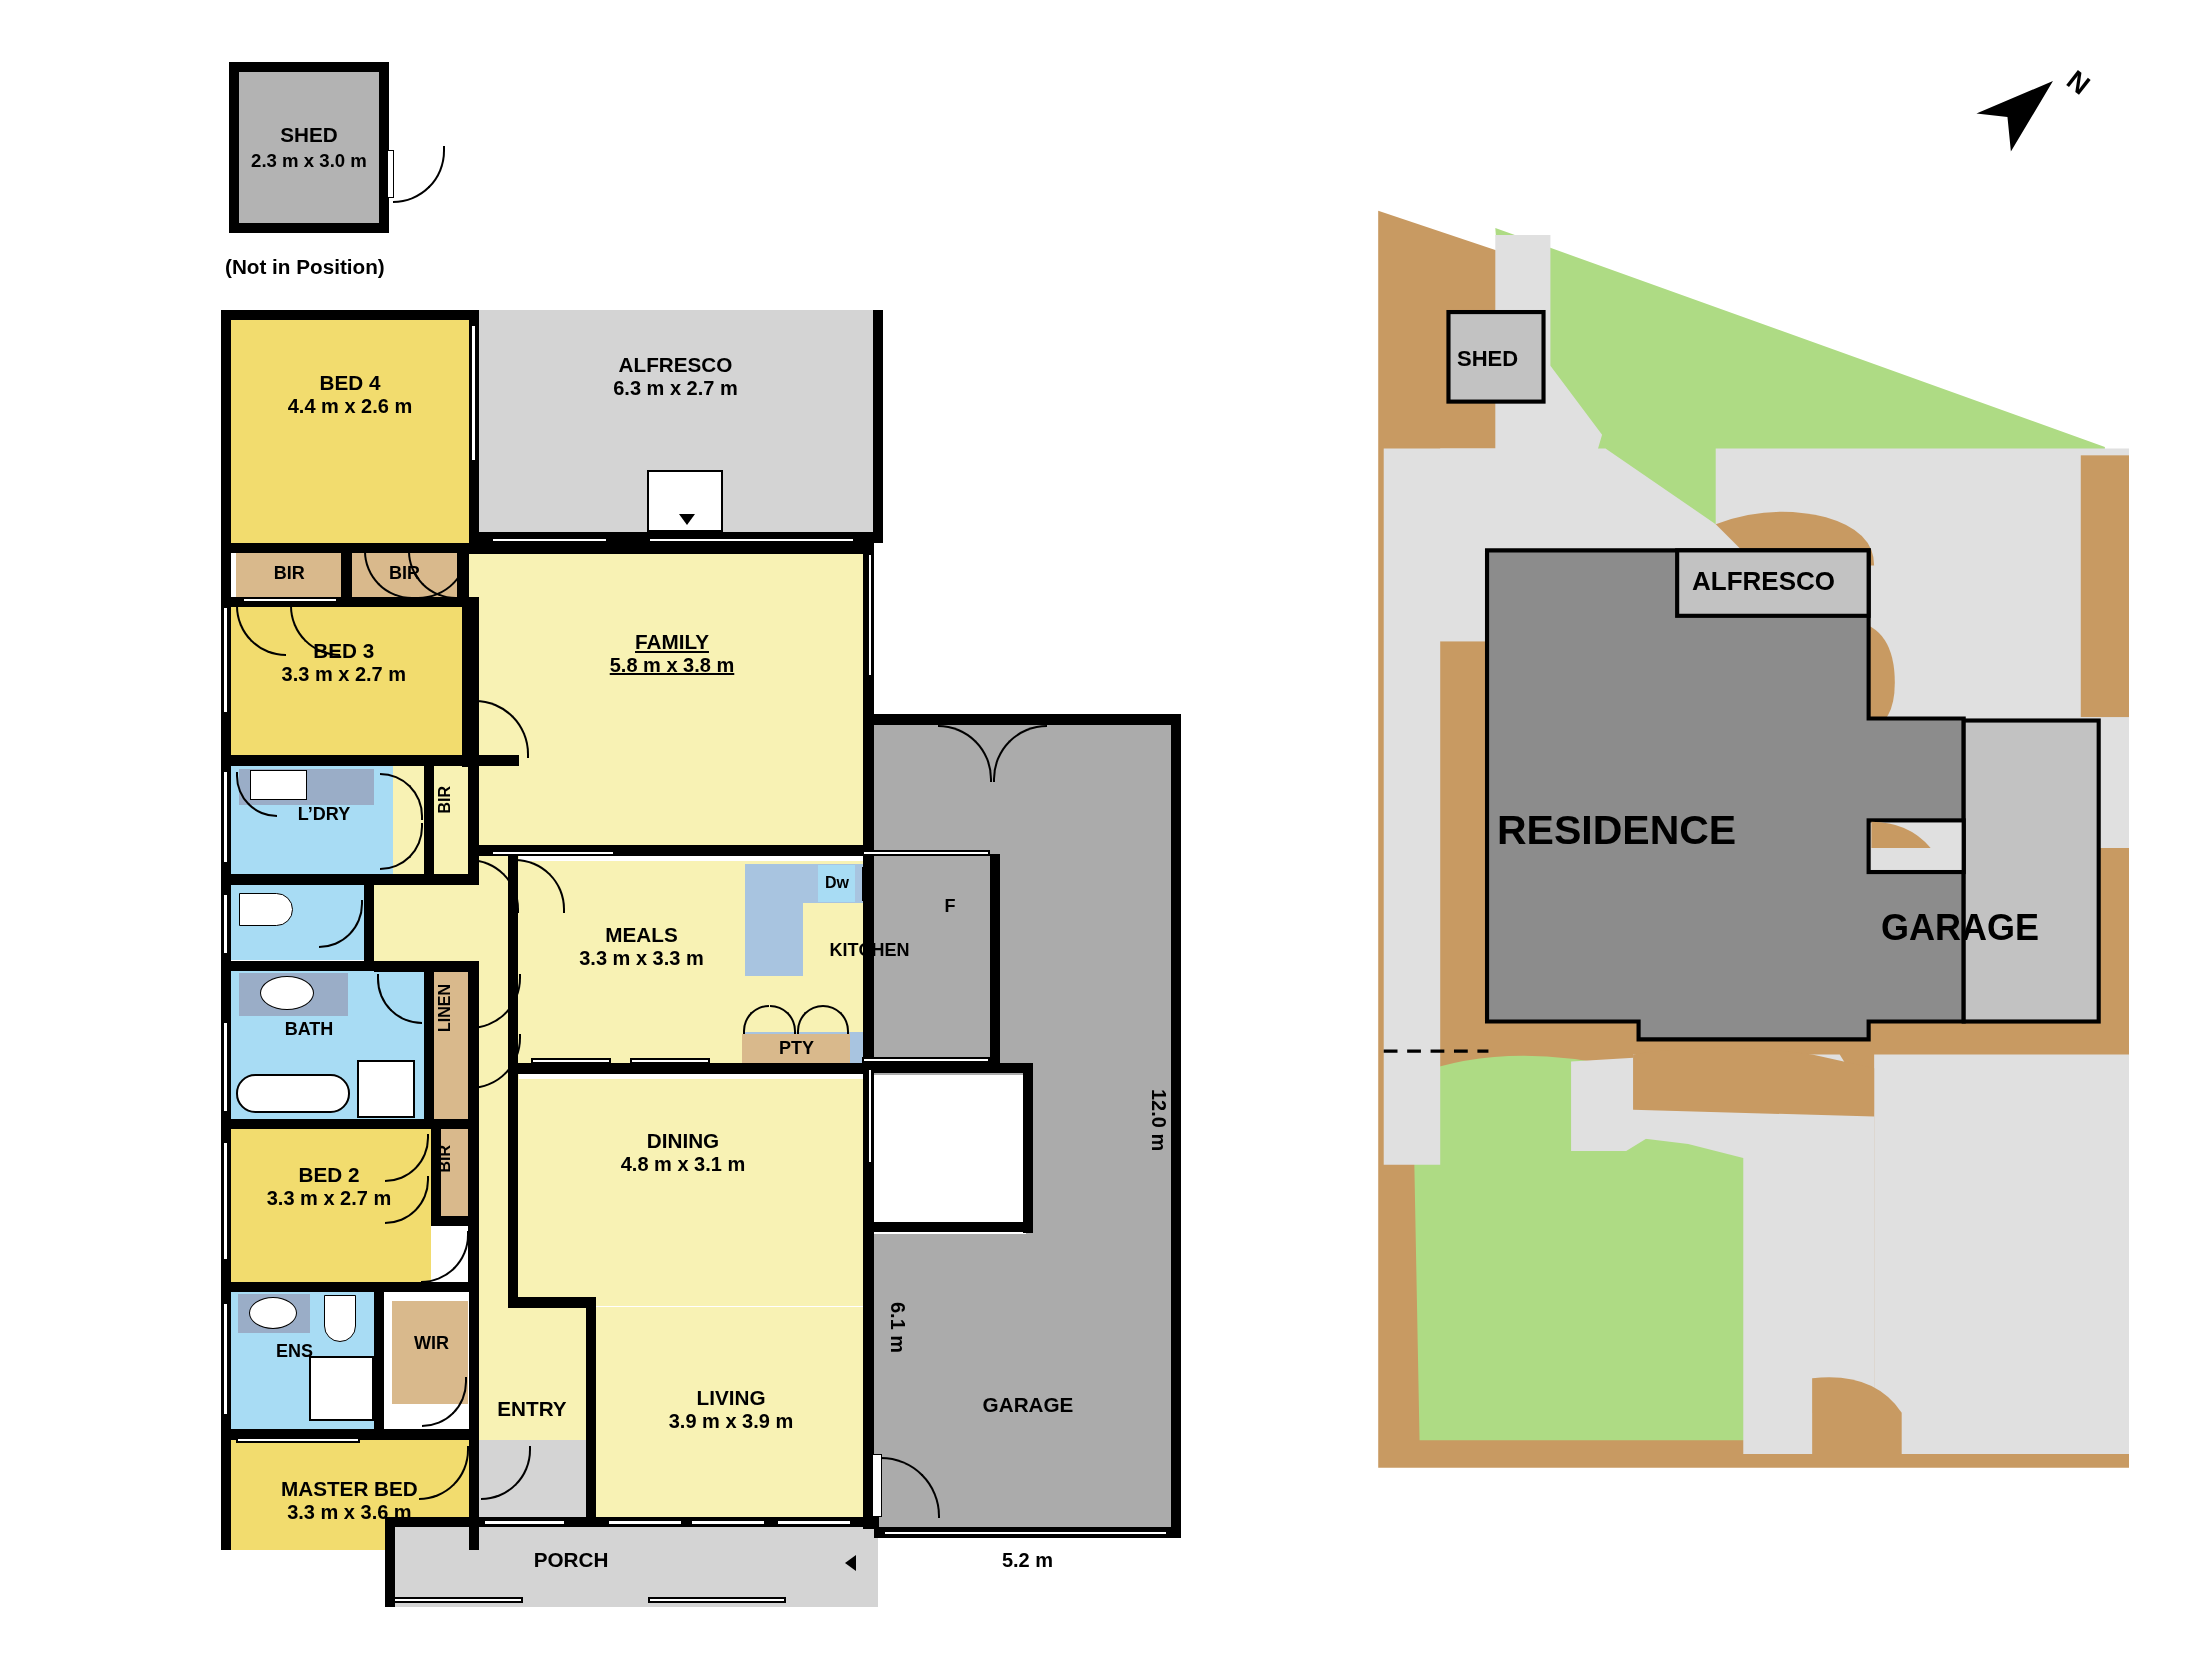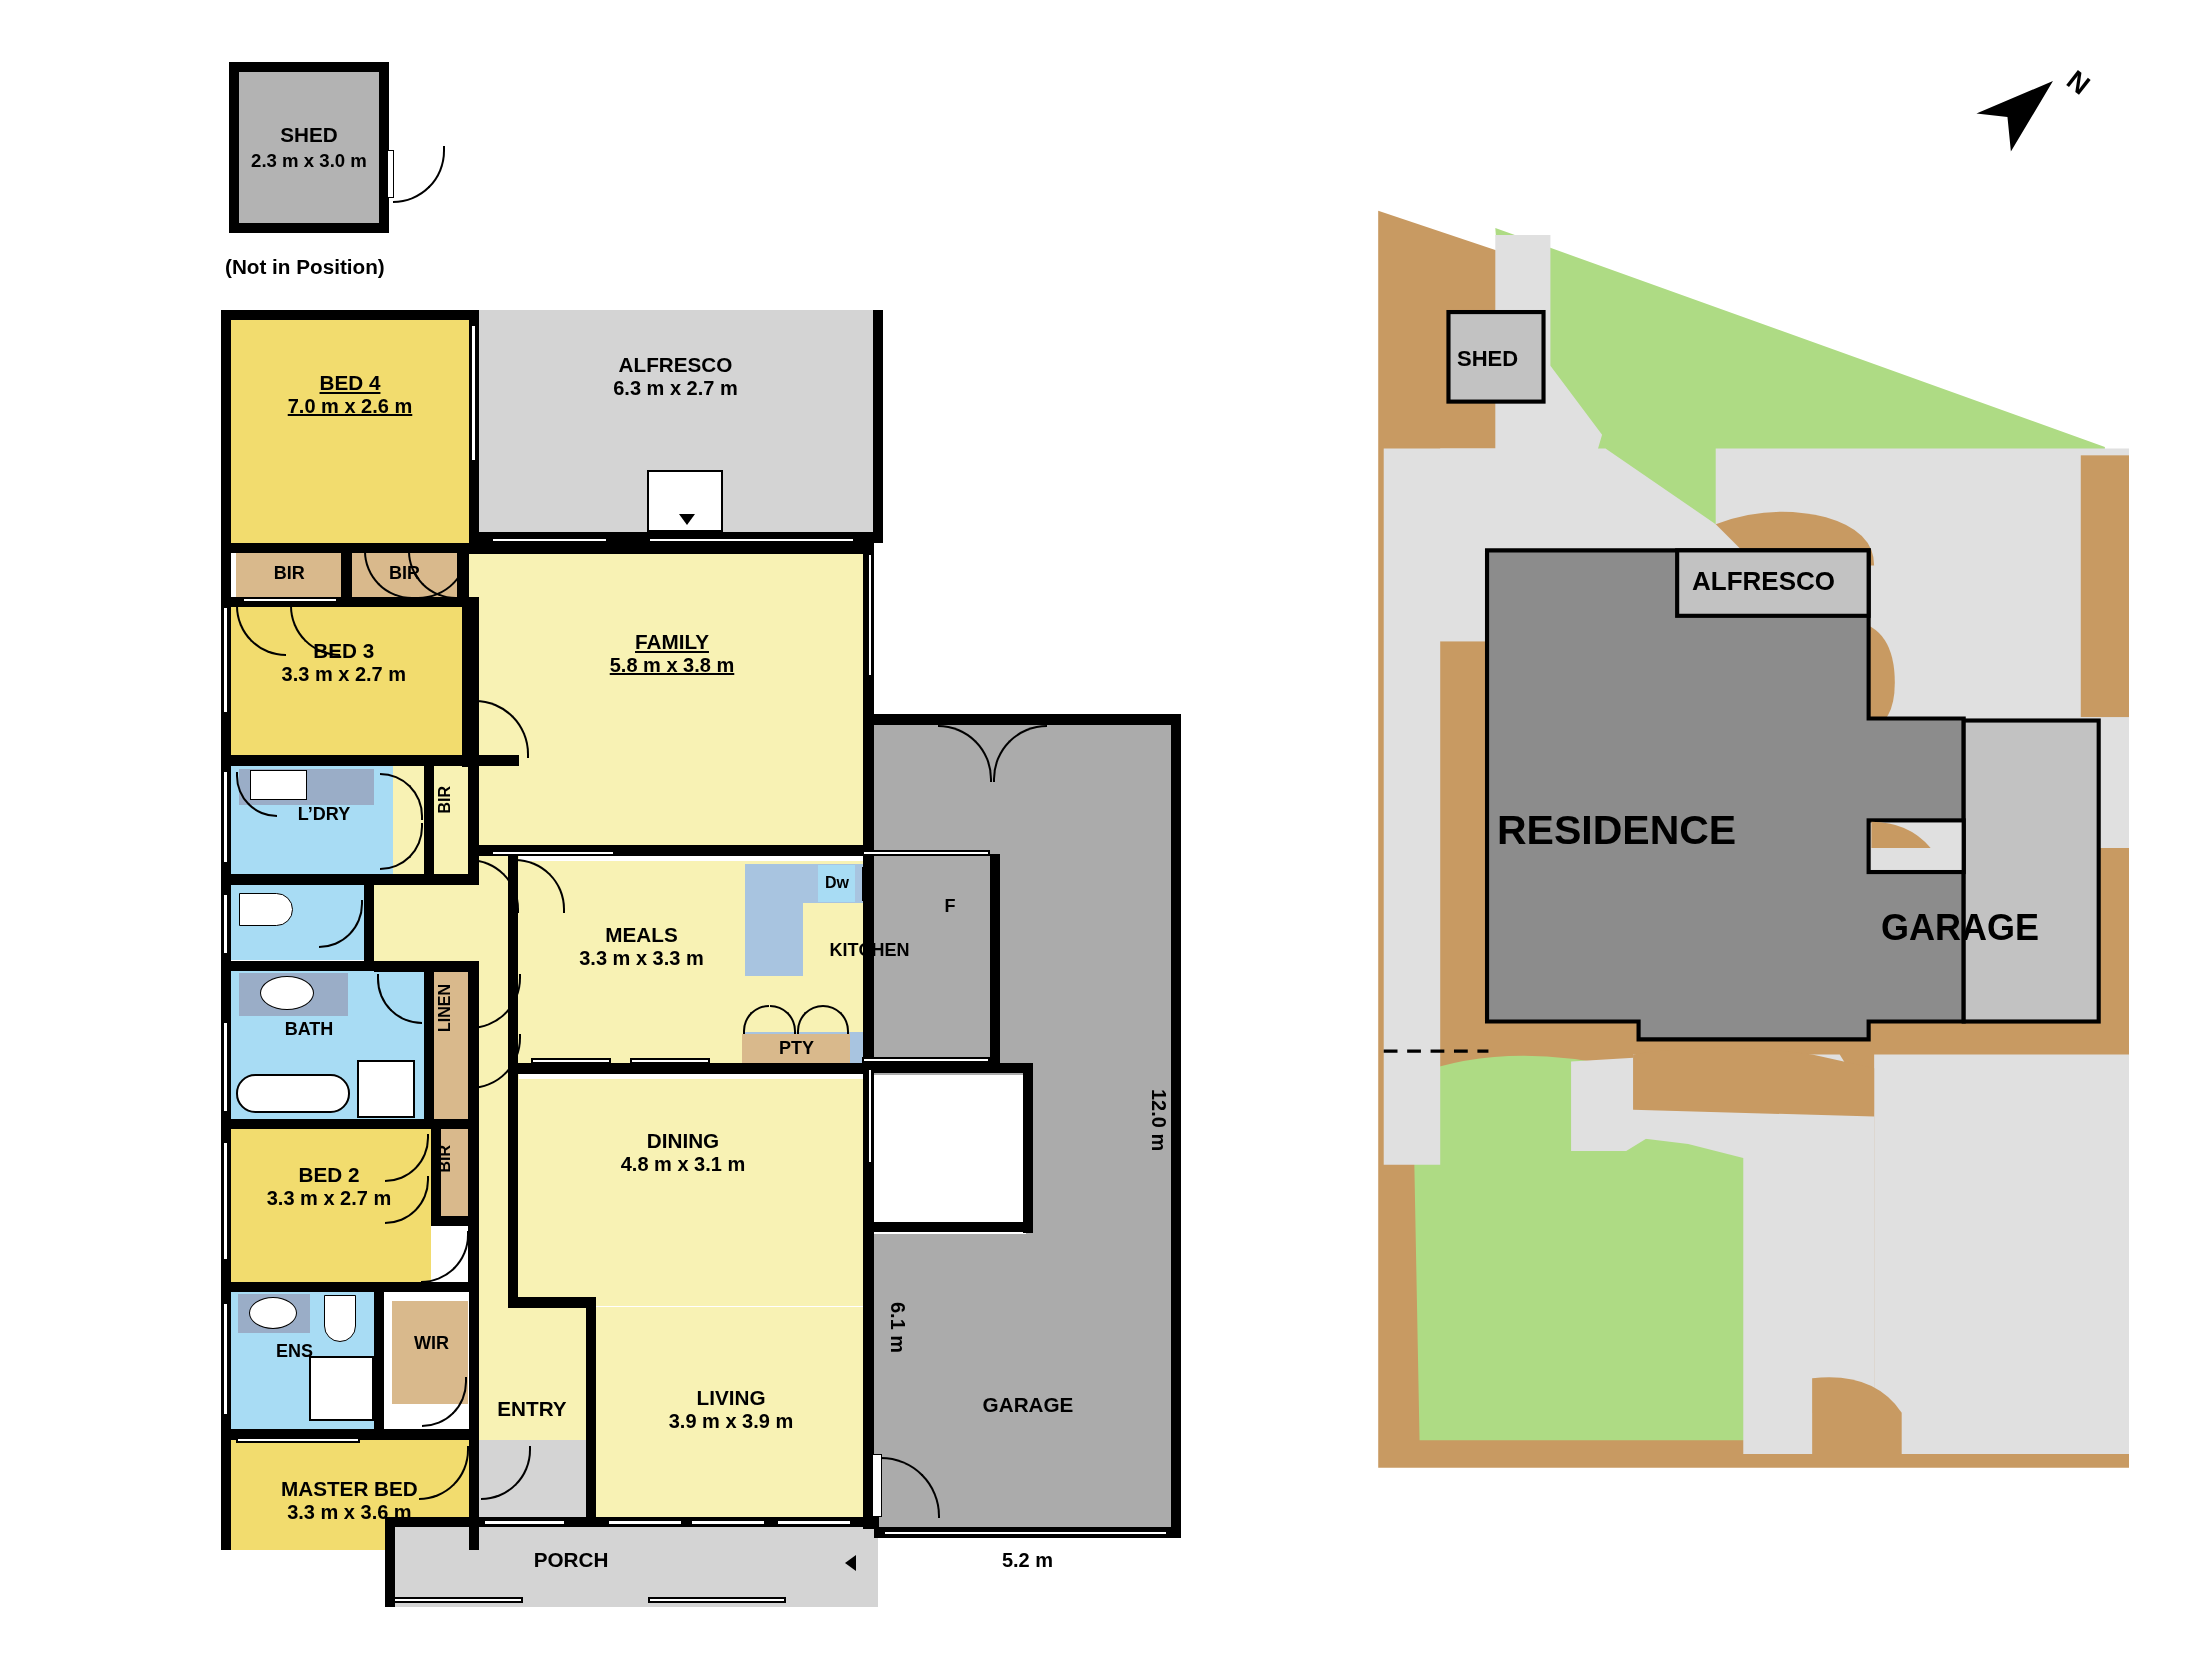--- a/index.html
+++ b/index.html
@@ -324,23 +324,23 @@
     <div class="arc" style="left:602px;top:695px;width:26px;height:29px;border-left:none;border-bottom:none;border-radius:0 27.6px 0 0;"></div>
 
     <div class="arc" style="left:717px;top:415px;width:54px;height:57px;border-left:none;border-bottom:none;border-radius:0 59px 0 0;"></div>
     <div class="arc" style="left:772px;top:415px;width:54px;height:57px;border-right:none;border-bottom:none;border-radius:59px 0 0 0;"></div>
 
     <div class="rm f-white" style="left:426px;top:160px;width:76px;height:62px;border:2.1px solid #000;"></div>
     <div style="position:absolute;left:458px;top:204px;width:0;height:0;border-left:8.3px solid transparent;border-right:8.3px solid transparent;border-top:11px solid #000;"></div>
 
     <div style="position:absolute;left:624px;top:1245px;width:0;height:0;border-top:8.3px solid transparent;border-bottom:8.3px solid transparent;border-right:11px solid #000;"></div>
 
-    <div class="lbl" style="left:41px; top:61px; width:176px;text-decoration:underline;">
+    <div class="lbl" style="left:41px; top:61px; width:176px;">
       <div class="nm">BED 4</div>
-      <div class="dm">7.0 m x 2.6 m</div>
+      <div class="dm">4.4 m x 2.6 m</div>
     </div>
     <div class="lbl" style="left:303px; top:43px; width:303px;">
       <div class="nm">ALFRESCO</div>
       <div class="dm">6.3 m x 2.7 m</div>
     </div>
     <div class="lbl sm" style="left:20.7px;  top:254px; width:95px;">BIR</div>
     <div class="lbl sm" style="left:136px; top:254px; width:95px;">BIR</div>
     <div class="lbl" style="left:19.3px; top:329px; width:207px;">
       <div class="nm">BED 3</div>
       <div class="dm">3.3 m x 2.7 m</div>

